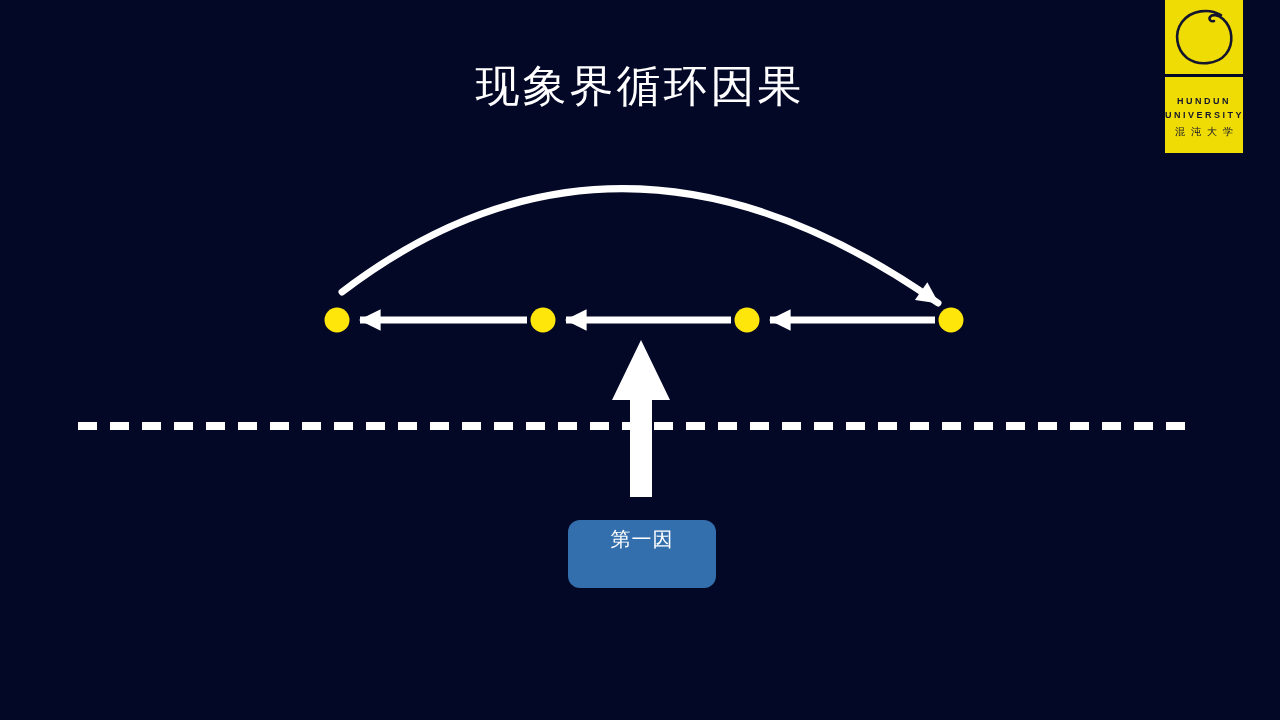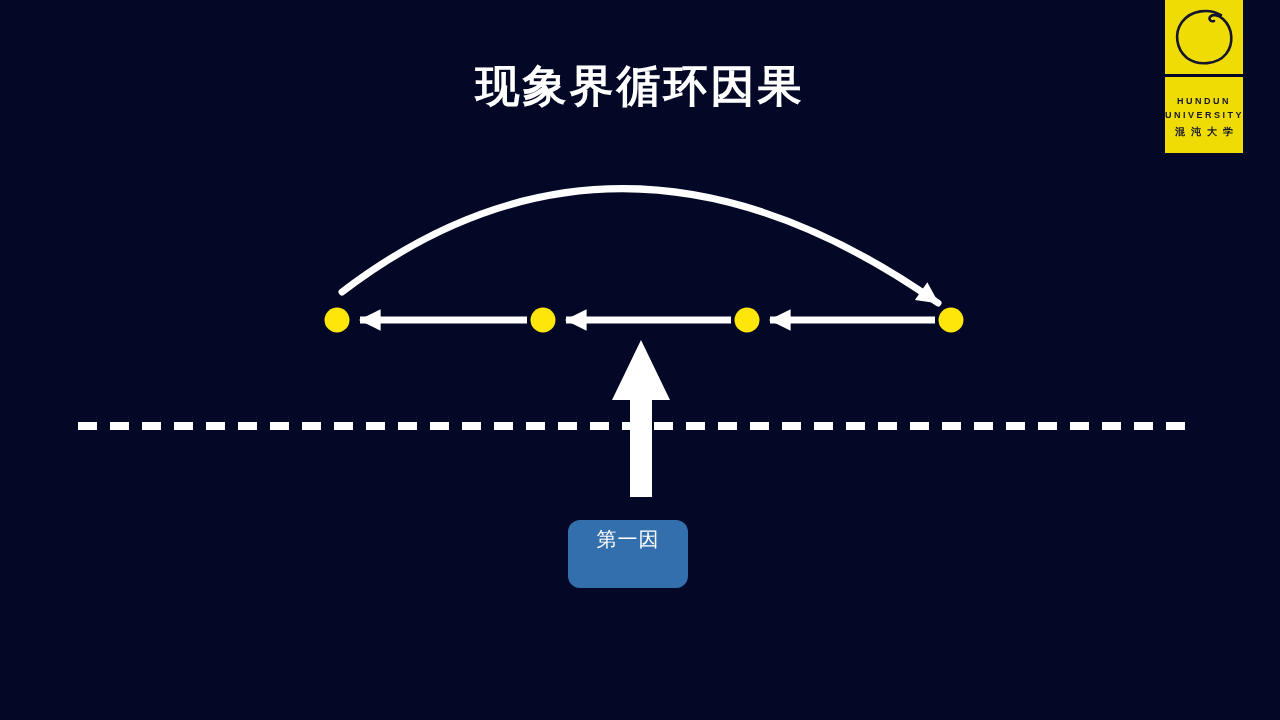--- a/index.html
+++ b/index.html
@@ -18,21 +18,21 @@
     position: relative;
   }
   .slide { position: absolute; inset: 0; }
 
   .slide-title {
     position: absolute;
     top: 64px; left: 0; width: 100%;
     text-align: center;
     color: var(--white);
     font-size: 44px;
-    font-weight: bold;
+    font-weight: normal;
     letter-spacing: 3px;
     line-height: 1;
   }
 
   
   .logo { position: absolute; top: 0; right: 39px; width: 76px; }
   .logo-top {
     width: 78px; height: 74px;
     background: var(--logo-yellow);
     display: flex; align-items: center; justify-content: center;
@@ -47,21 +47,21 @@
   .logo-en {
     color: var(--logo-ink);
     font-size: 9px;
     font-weight: bold;
     letter-spacing: 2.5px;
     line-height: 14px;
   }
   .logo-cn {
     color: var(--logo-ink);
     font-size: 10px;
-    font-weight: bold;
+    font-weight: normal;
     letter-spacing: 6px;
     line-height: 16px;
     margin-top: 2px;
     text-indent: 6px;
   }
   .logo-circle { display: block; }
   .logo-circle path { stroke: var(--logo-ink); stroke-width: 2.6; fill: none; stroke-linecap: round; }
 
   
   .diagram { position: absolute; inset: 0; width: 1280px; height: 720px; }
@@ -69,21 +69,21 @@
   .chain-arrow { stroke: var(--white); stroke-width: 7; }
   .causal-dot { fill: var(--dot-yellow); }
   .horizon-line { stroke: var(--white); stroke-width: 8; stroke-dasharray: 19 13; }
   .up-arrow { fill: var(--white); }
   .arrowhead-shape { fill: var(--white); }
 
   
   .label-box {
     position: absolute;
     left: 568px; top: 520px;
-    width: 120px; height: 68px;
+    width: 148px; height: 68px;
     background: var(--label-blue);
     border-radius: 12px;
     color: var(--white);
     text-align: center;
     padding-top: 4px;
   }
   .label-line { font-size: 20px; line-height: 30px; letter-spacing: 1px; }
 </style>
 </head>
 <body>

